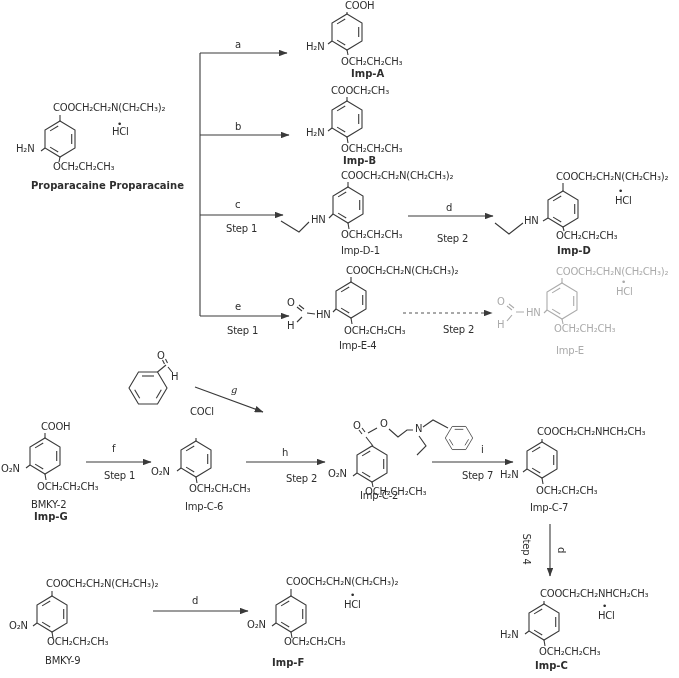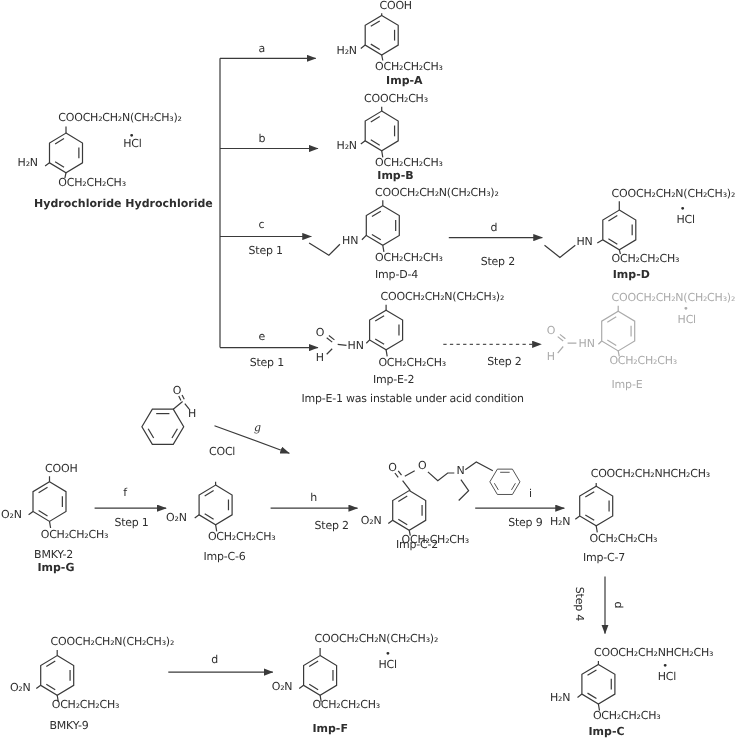--- a/index.html
+++ b/index.html
@@ -114,21 +114,21 @@
         <path d="M562,283 V278 M547,310 L544,313 M562,319 L563,324 M524,312 L516,312 M512,310 L507,306 M514,308 L509,304 M512,315 L507,321"></path>
       </g>
     </g>
   </svg>
 
   <span class="t" style="left:53px;top:103px">COOCH₂CH₂N(CH₂CH₃)₂</span>
   <span class="t dot" style="left:117px;top:119px">•</span>
   <span class="t" style="left:112px;top:127px">HCl</span>
   <span class="t" style="left:16px;top:144px">H₂N</span>
   <span class="t" style="left:53px;top:162px">OCH₂CH₂CH₃</span>
-  <span class="t nm" style="left:31px;top:181px">Hydrochloride Hydrochloride</span>
+  <span class="t nm" style="left:31px;top:181px">Proparacaine Proparacaine</span>
 
   <span class="t" style="left:235px;top:40px">a</span>
   <span class="t" style="left:235px;top:122px">b</span>
   <span class="t" style="left:235px;top:200px">c</span>
   <span class="t" style="left:226px;top:224px">Step 1</span>
   <span class="t" style="left:235px;top:302px">e</span>
   <span class="t" style="left:227px;top:326px">Step 1</span>
 
   <span class="t" style="left:345px;top:1px">COOH</span>
   <span class="t" style="left:306px;top:42px">H₂N</span>
@@ -136,39 +136,38 @@
   <span class="t nm" style="left:351px;top:69px">Imp-A</span>
 
   <span class="t" style="left:331px;top:86px">COOCH₂CH₃</span>
   <span class="t" style="left:306px;top:128px">H₂N</span>
   <span class="t" style="left:341px;top:144px">OCH₂CH₂CH₃</span>
   <span class="t nm" style="left:343px;top:156px">Imp-B</span>
 
   <span class="t" style="left:341px;top:171px">COOCH₂CH₂N(CH₂CH₃)₂</span>
   <span class="t" style="left:311px;top:215px">HN</span>
   <span class="t" style="left:341px;top:230px">OCH₂CH₂CH₃</span>
-  <span class="t" style="left:341px;top:246px">Imp-D-4</span>
+  <span class="t" style="left:341px;top:246px">Imp-D-1</span>
 
   <span class="t" style="left:446px;top:203px">d</span>
   <span class="t" style="left:437px;top:234px">Step 2</span>
 
   <span class="t" style="left:556px;top:172px">COOCH₂CH₂N(CH₂CH₃)₂</span>
   <span class="t dot" style="left:618px;top:186px">•</span>
   <span class="t" style="left:615px;top:196px">HCl</span>
   <span class="t" style="left:524px;top:216px">HN</span>
   <span class="t" style="left:556px;top:231px">OCH₂CH₂CH₃</span>
   <span class="t nm" style="left:557px;top:246px">Imp-D</span>
 
   <span class="t" style="left:346px;top:266px">COOCH₂CH₂N(CH₂CH₃)₂</span>
   <span class="t" style="left:287px;top:298px">O</span>
   <span class="t" style="left:287px;top:321px">H</span>
   <span class="t" style="left:316px;top:310px">HN</span>
   <span class="t" style="left:344px;top:326px">OCH₂CH₂CH₃</span>
-  <span class="t" style="left:339px;top:341px">Imp-E-2</span>
-  <span class="t" style="left:274px;top:358px">Imp-E-1 was instable under acid condition</span>
+  <span class="t" style="left:339px;top:341px">Imp-E-4</span>
 
   <span class="t" style="left:443px;top:325px">Step 2</span>
 
   <span class="t gray" style="left:556px;top:267px">COOCH₂CH₂N(CH₂CH₃)₂</span>
   <span class="t gray dot" style="left:621px;top:277px">•</span>
   <span class="t gray" style="left:616px;top:287px">HCl</span>
   <span class="t gray" style="left:497px;top:297px">O</span>
   <span class="t gray" style="left:497px;top:320px">H</span>
   <span class="t gray" style="left:526px;top:308px">HN</span>
   <span class="t gray" style="left:554px;top:324px">OCH₂CH₂CH₃</span>
@@ -196,21 +195,21 @@
   <span class="t" style="left:286px;top:474px">Step 2</span>
 
   <span class="t" style="left:353px;top:421px">O</span>
   <span class="t" style="left:380px;top:419px">O</span>
   <span class="t" style="left:415px;top:424px">N</span>
   <span class="t" style="left:328px;top:469px">O₂N</span>
   <span class="t" style="left:365px;top:487px">OCH₂CH₂CH₃</span>
   <span class="t" style="left:360px;top:491px">Imp-C-2</span>
 
   <span class="t" style="left:481px;top:445px">i</span>
-  <span class="t" style="left:462px;top:471px">Step 9</span>
+  <span class="t" style="left:462px;top:471px">Step 7</span>
 
   <span class="t" style="left:537px;top:427px">COOCH₂CH₂NHCH₂CH₃</span>
   <span class="t" style="left:500px;top:470px">H₂N</span>
   <span class="t" style="left:536px;top:486px">OCH₂CH₂CH₃</span>
   <span class="t" style="left:530px;top:503px">Imp-C-7</span>
 
   <span class="t rot" style="left:510px;top:544px">Step 4</span>
   <span class="t rot" style="left:558px;top:545px">d</span>
 
   <span class="t" style="left:540px;top:589px">COOCH₂CH₂NHCH₂CH₃</span>
@@ -225,15 +224,15 @@
   <span class="t" style="left:47px;top:637px">OCH₂CH₂CH₃</span>
   <span class="t" style="left:45px;top:656px">BMKY-9</span>
 
   <span class="t" style="left:192px;top:596px">d</span>
 
   <span class="t" style="left:286px;top:577px">COOCH₂CH₂N(CH₂CH₃)₂</span>
   <span class="t dot" style="left:350px;top:590px">•</span>
   <span class="t" style="left:344px;top:600px">HCl</span>
   <span class="t" style="left:247px;top:620px">O₂N</span>
   <span class="t" style="left:284px;top:637px">OCH₂CH₂CH₃</span>
-  <span class="t nm" style="left:284px;top:658px">Imp-F</span>
+  <span class="t nm" style="left:272px;top:658px">Imp-F</span>
 
 </div>
 
 </body></html>

